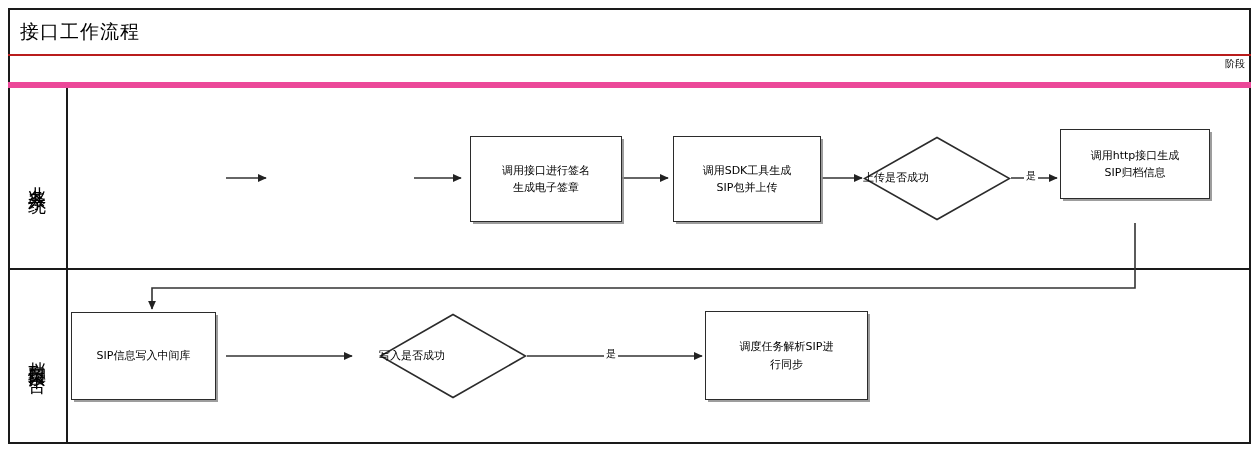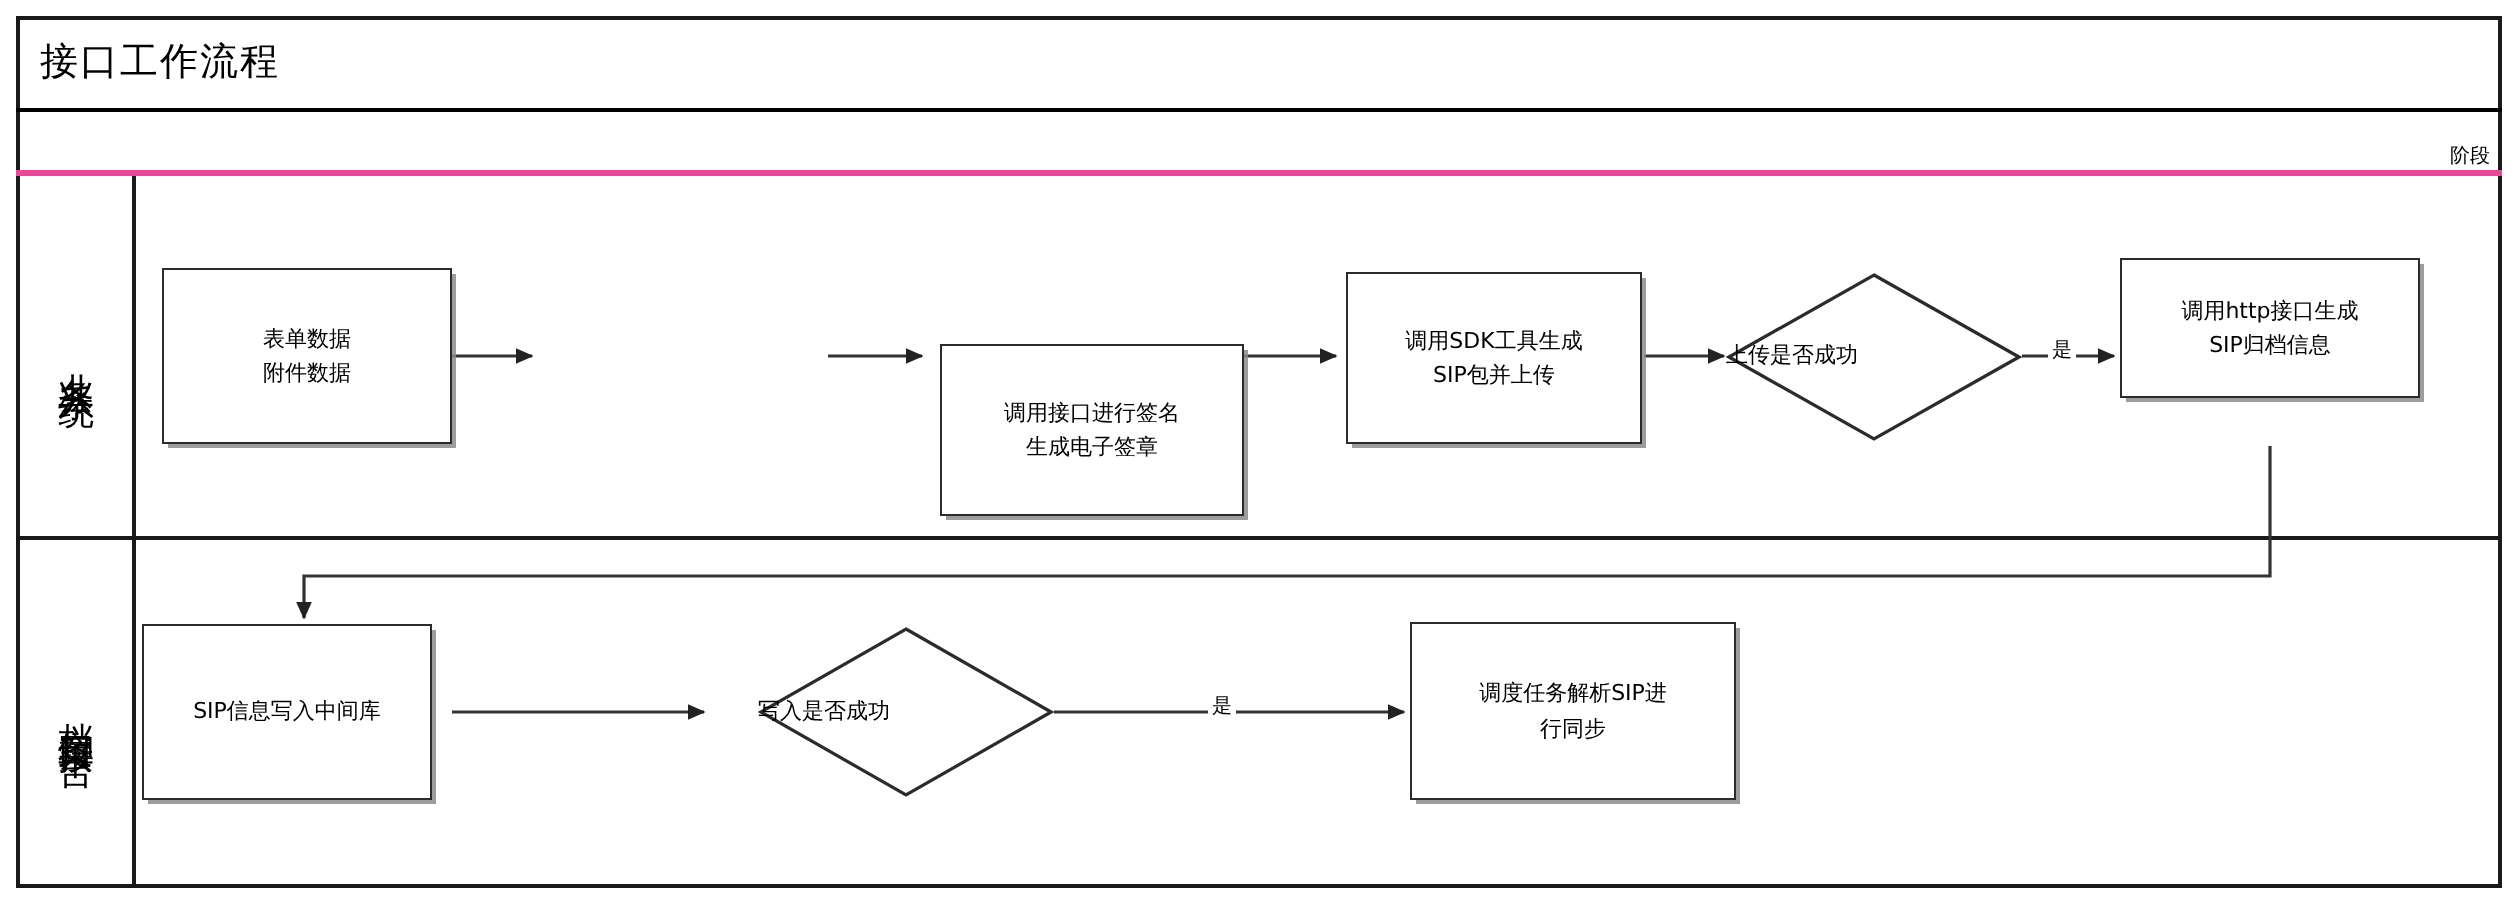--- a/index.html
+++ b/index.html
@@ -6,28 +6,28 @@
   body{width:1259px;height:452px;overflow:hidden;
        font-family:"DejaVu Sans","Liberation Sans",sans-serif;
        color:#000;}
   #stage{position:relative;width:1259px;height:452px;}
 
   
   .frame{position:absolute;left:8px;top:8px;width:1243px;height:436px;
          border:2px solid #1a1a1a;box-sizing:border-box;background:#fff;}
 
   .title-bar{position:absolute;left:8px;top:8px;width:1243px;height:48px;
-             border-bottom:2px solid #000000;box-sizing:border-box;
+             border-bottom:2px solid #b91c1c;box-sizing:border-box;
              display:flex;align-items:center;padding-left:12px;}
   .title-bar .t{font-size:19px;letter-spacing:1px;line-height:1;}
 
   .phase-bar{position:absolute;left:8px;top:56px;width:1243px;height:32px;
-             border-bottom:3px solid #ec4899;box-sizing:border-box;
+             border-bottom:6px solid #ec4899;box-sizing:border-box;
              display:flex;align-items:flex-end;justify-content:flex-end;
-             padding-right:6px;padding-bottom:1px;}
+             padding-right:6px;padding-bottom:13px;}
   .phase-bar .p{font-size:10px;line-height:1;}
 
   
   .lane-label{position:absolute;left:8px;width:60px;
               border-right:2px solid #1a1a1a;box-sizing:border-box;
               display:flex;align-items:center;justify-content:center;}
   .lane-label span{writing-mode:vertical-rl;text-orientation:upright;
                    font-size:18px;letter-spacing:3px;line-height:1;}
   #lane-label-1{top:88px;height:182px;border-bottom:2px solid #1a1a1a;}
   #lane-label-2{top:270px;height:172px;}
@@ -103,29 +103,23 @@
 
       <line x1="226" y1="356" x2="352" y2="356" marker-end="url(#ah)"></line>
 
       <line x1="527" y1="356" x2="702" y2="356" marker-end="url(#ah)"></line>
     </g>
   </svg>
 
   <div class="elabel" style="left:1024px;top:171px;">是</div>
   <div class="elabel" style="left:604px;top:349px;">是</div>
 
-  <div class="node proc" style="left:81px;top:134px;width:145px;height:88px;">
-    <div class="lbl">
-      <div>表单数据</div>
-      <div>附件数据</div>
-    </div>
-  </div>
 
 
-  <div class="node proc" style="left:470px;top:136px;width:152px;height:86px;margin-top:36px;">
+  <div class="node proc" style="left:470px;top:136px;width:152px;height:86px;">
     <div class="lbl">
       <div>调用接口进行签名</div>
       <div>生成电子签章</div>
     </div>
   </div>
 
   <div class="node proc" style="left:673px;top:136px;width:148px;height:86px;">
     <div class="lbl">
       <div>调用SDK工具生成</div>
       <div>SIP包并上传</div>

